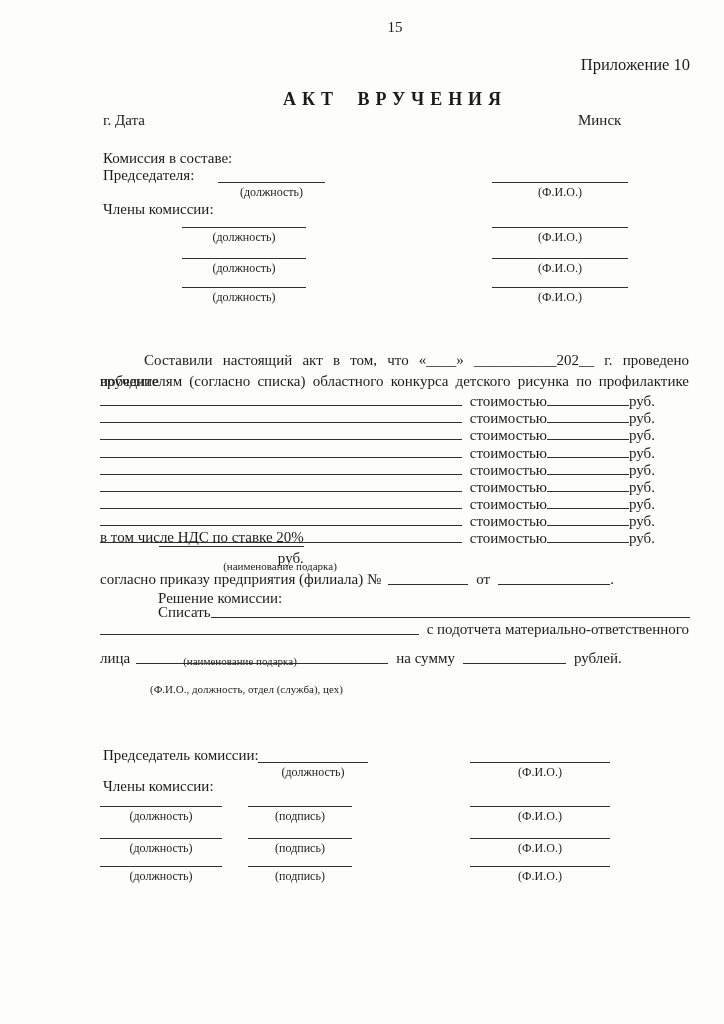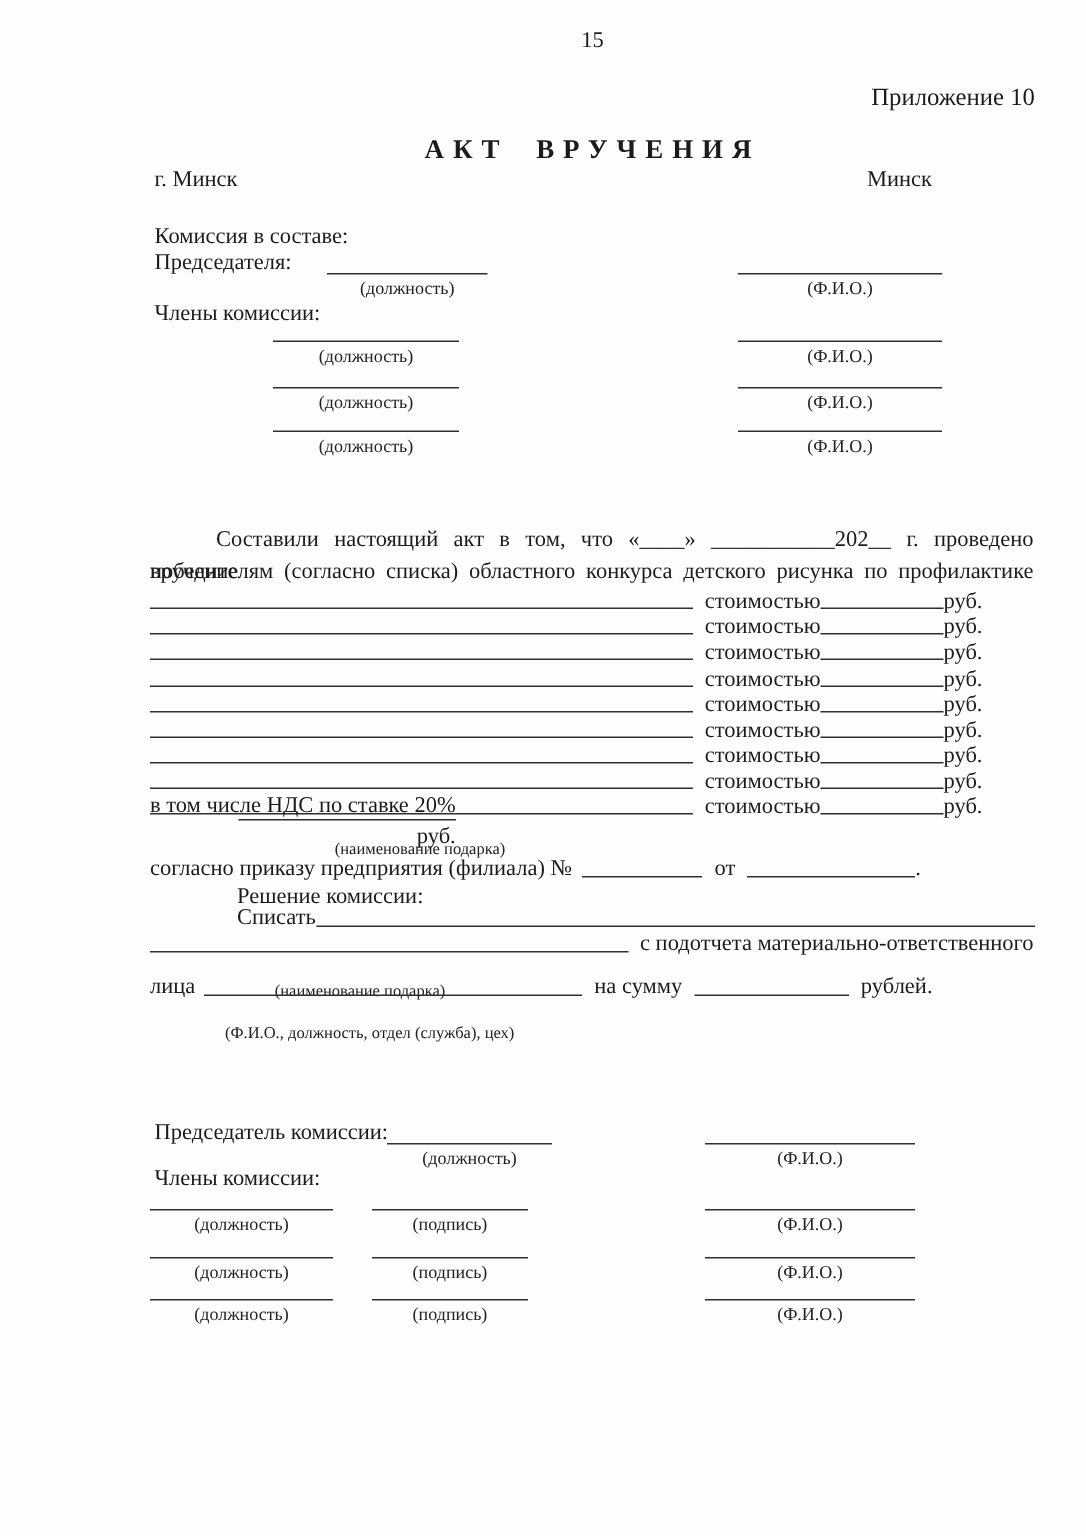--- a/index.html
+++ b/index.html
@@ -26,21 +26,21 @@
   .gift-row{display:flex;align-items:flex-end;height:17.15px;font-size:15px;line-height:1;white-space:nowrap;}
 </style>
 </head>
 <body>
 
 <div class="doc">
 
   <div class="t center" style="top:18px;left:100px;width:590px;">15</div>
   <div class="t right" style="top:55px;left:100px;width:590px;font-size:16.5px;">Приложение 10</div>
   <div class="t center title" style="top:88px;left:100px;width:590px;">АКТ ВРУЧЕНИЯ</div>
-  <div class="t" style="top:111px;left:103px;">г. Минск</div>
+  <div class="t" style="top:111px;left:103px;">г. Дата</div>
   <div class="t" style="top:111px;left:578px;">Минск</div>
 
   <div class="t" style="top:149px;left:103px;">Комиссия в составе:</div>
 
   <div class="t" style="top:166px;left:103px;">Председателя:</div>
   <div class="rule" style="top:182px;left:218px;width:107px;"></div>
   <div class="sub" style="top:185px;left:213px;width:117px;">(должность)</div>
   <div class="rule" style="top:182px;left:492px;width:136px;"></div>
   <div class="sub" style="top:185px;left:492px;width:136px;">(Ф.И.О.)</div>
 

